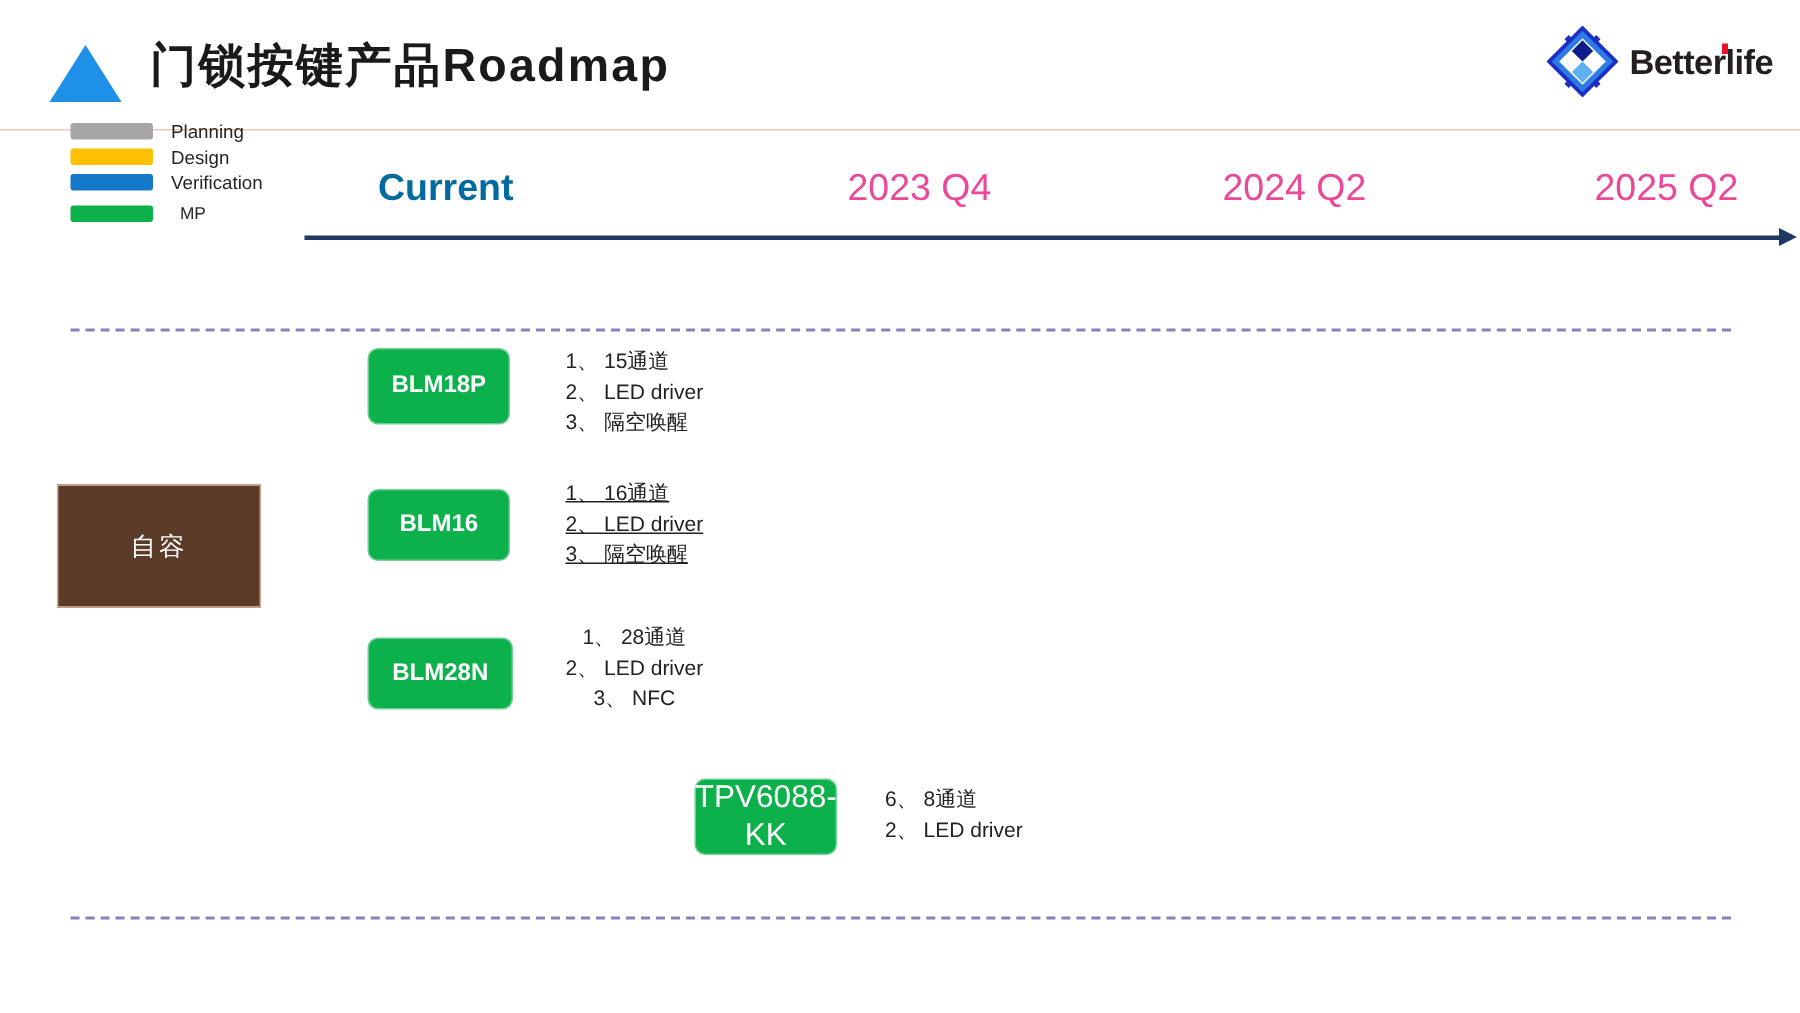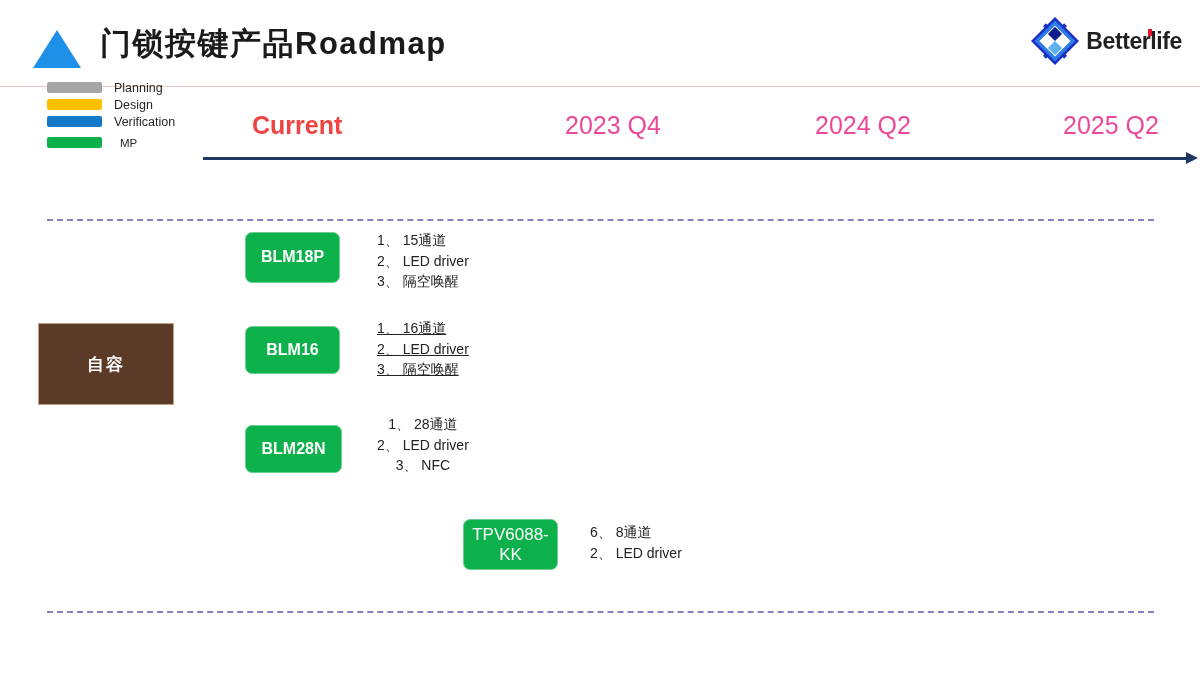--- a/index.html
+++ b/index.html
@@ -97,21 +97,21 @@
   #timeline-labels { position: absolute; left: 0; top: 0; width: 1200px; }
   .tl-label {
     position: absolute;
     top: 111px;
     font-size: 25px;
     color: #ec4899;
     white-space: nowrap;
   }
   .tl-label.current {
     font-weight: bold;
-    color: #ef4444;
+    color: #0369a1;
   }
   #timeline-axis {
     position: absolute;
     left: 203px; top: 157px;
     width: 985px; height: 3px;
     background: #1F3864;
   }
   #timeline-arrow {
     position: absolute;
     left: 1186px; top: 152px;
@@ -139,41 +139,41 @@
     width: 134px; height: 80px;
     background: #5B3A27;
     border: 1px solid #C8A288;
     display: flex;
     align-items: center;
     justify-content: center;
   }
   #cat-label {
     color: #ffffff;
     font-size: 17px;
-    font-weight: bold;
+    font-weight: normal;
     letter-spacing: 2px;
   }
 
   
   .prod-row { position: absolute; }
   .prod-chip {
     position: absolute;
     background: #0DB14B;
     border: 1px solid #6ECF96;
     border-radius: 7px;
     color: #ffffff;
     display: flex;
     align-items: center;
     justify-content: center;
     text-align: center;
     box-sizing: border-box;
     line-height: 1.15;
   }
   .prod-chip.bold { font-weight: bold; font-size: 16px; }
-  .prod-chip.small { font-size: 17px; }
+  .prod-chip.small { font-size: 21px; }
   .prod-specs {
     position: absolute;
     font-size: 14px;
     color: #222222;
     line-height: 20.5px;
     white-space: nowrap;
   }
   .prod-specs div { white-space: nowrap; }
 </style>
 </head>

